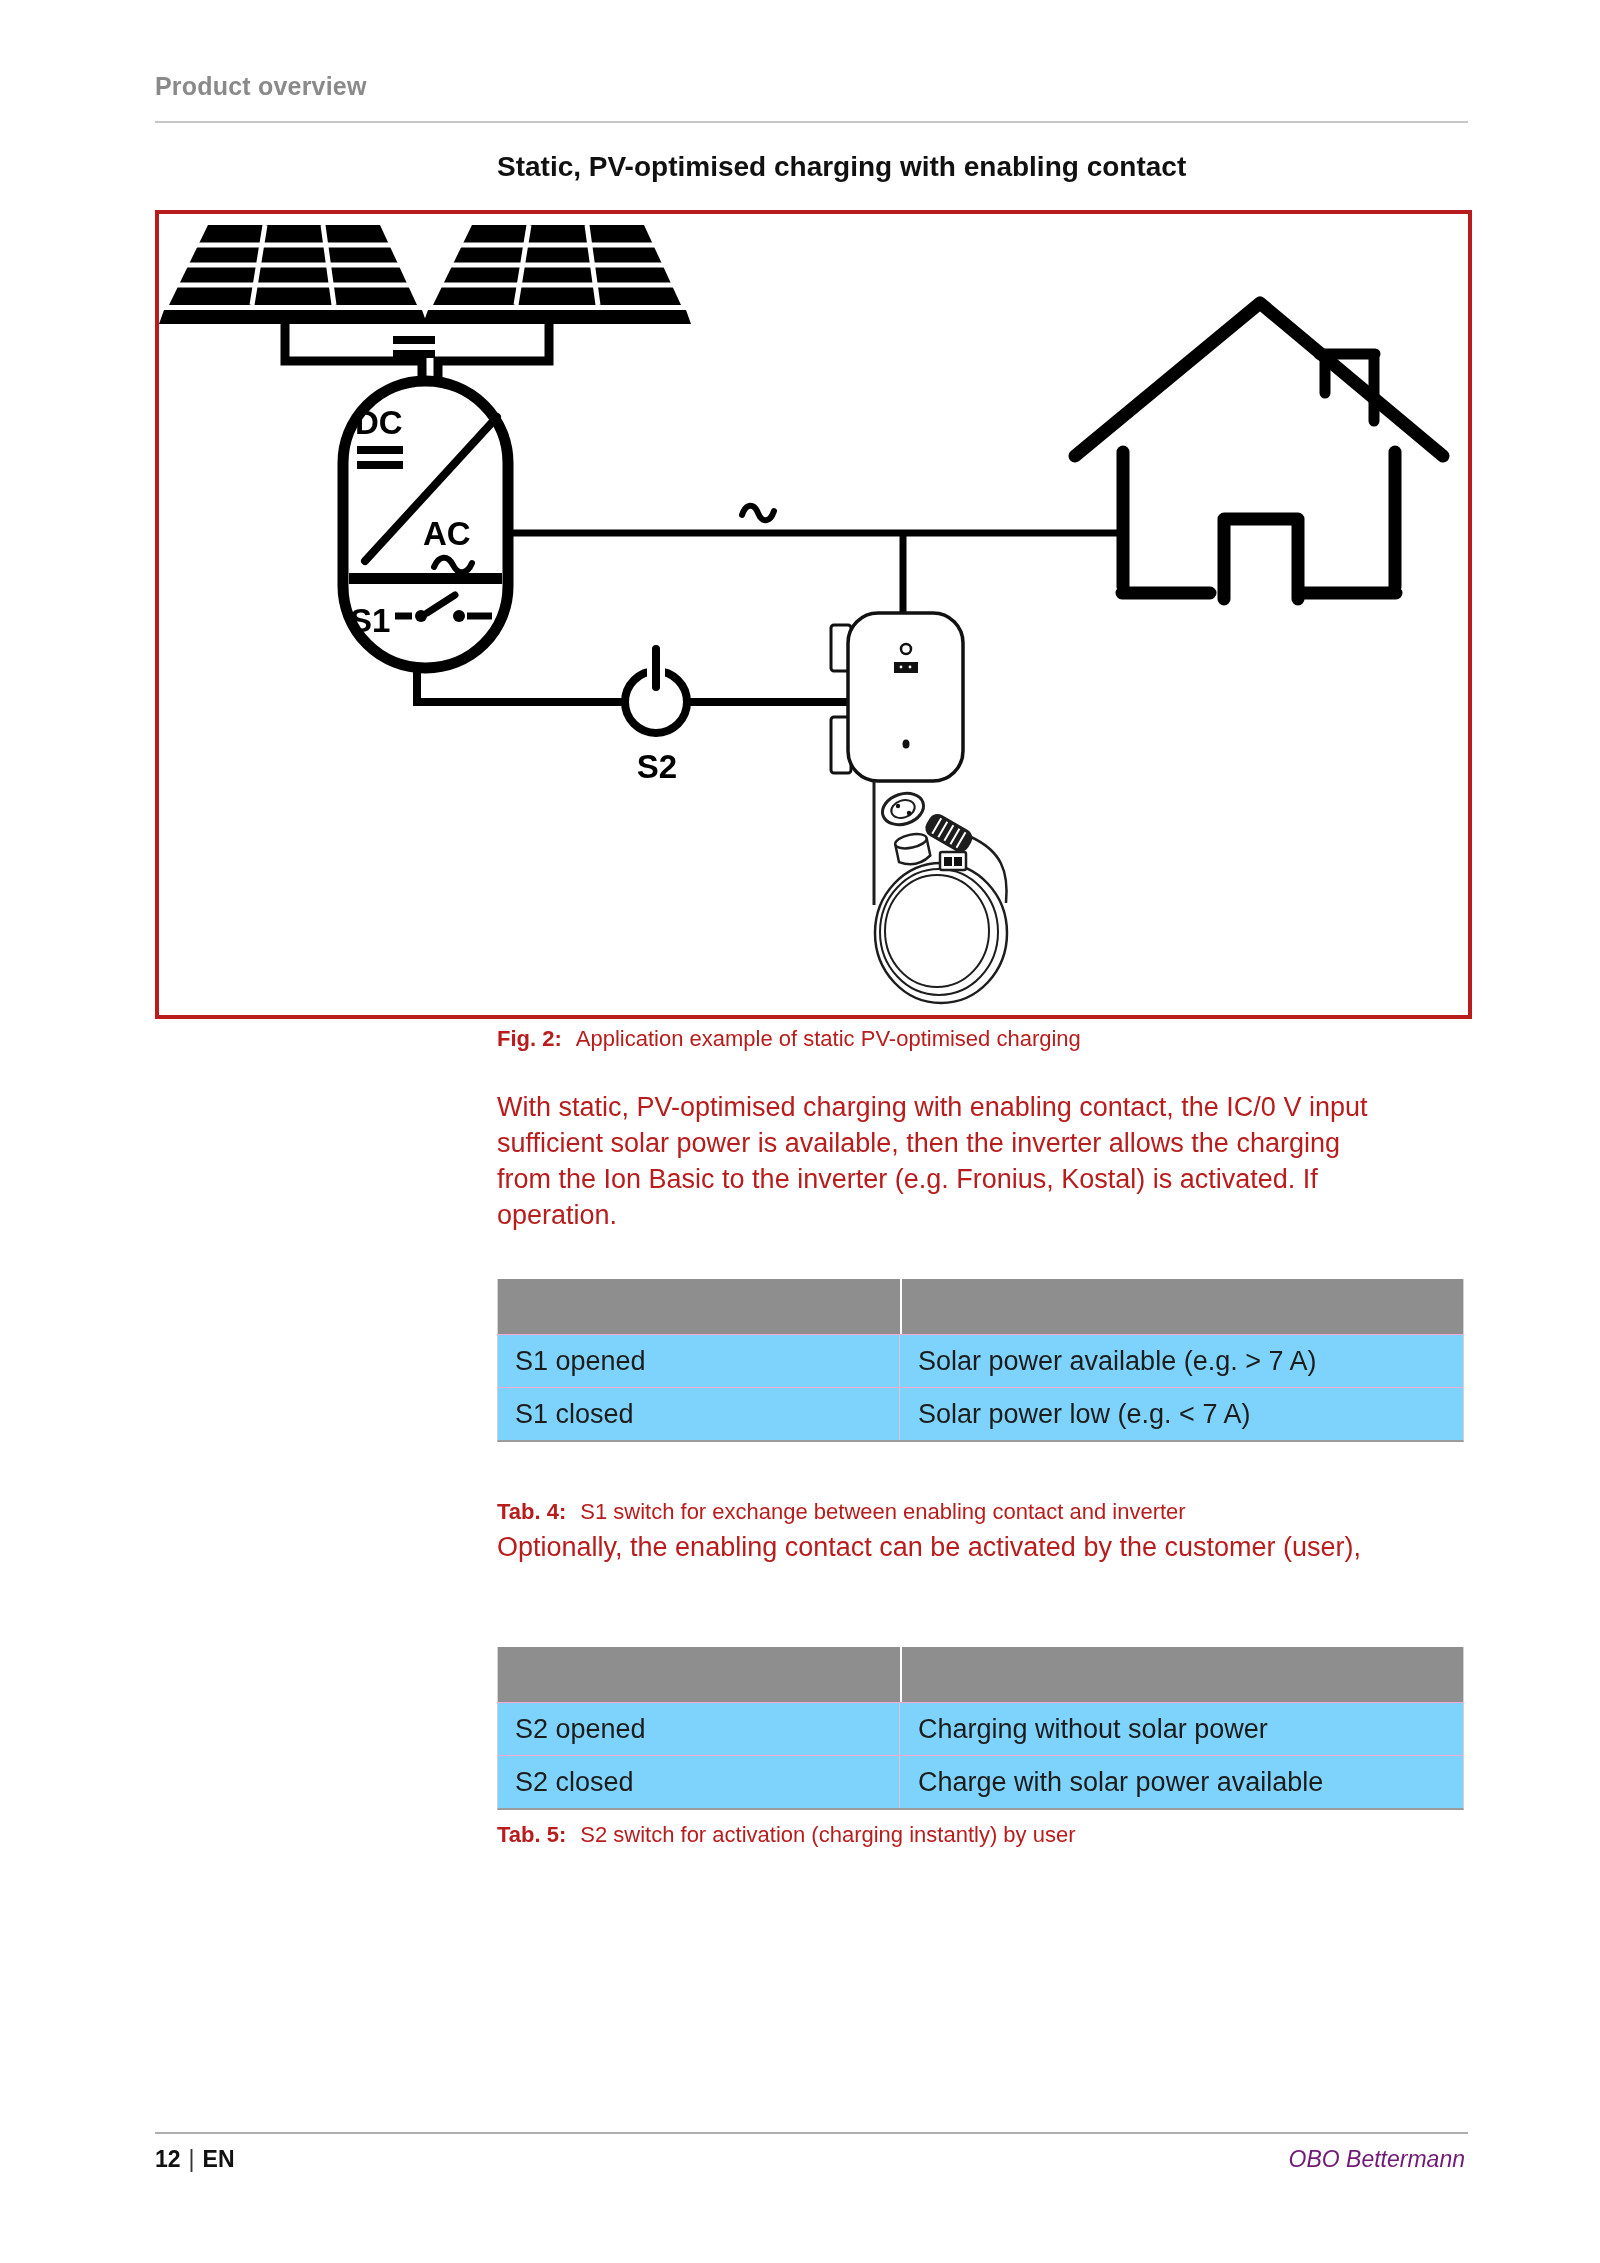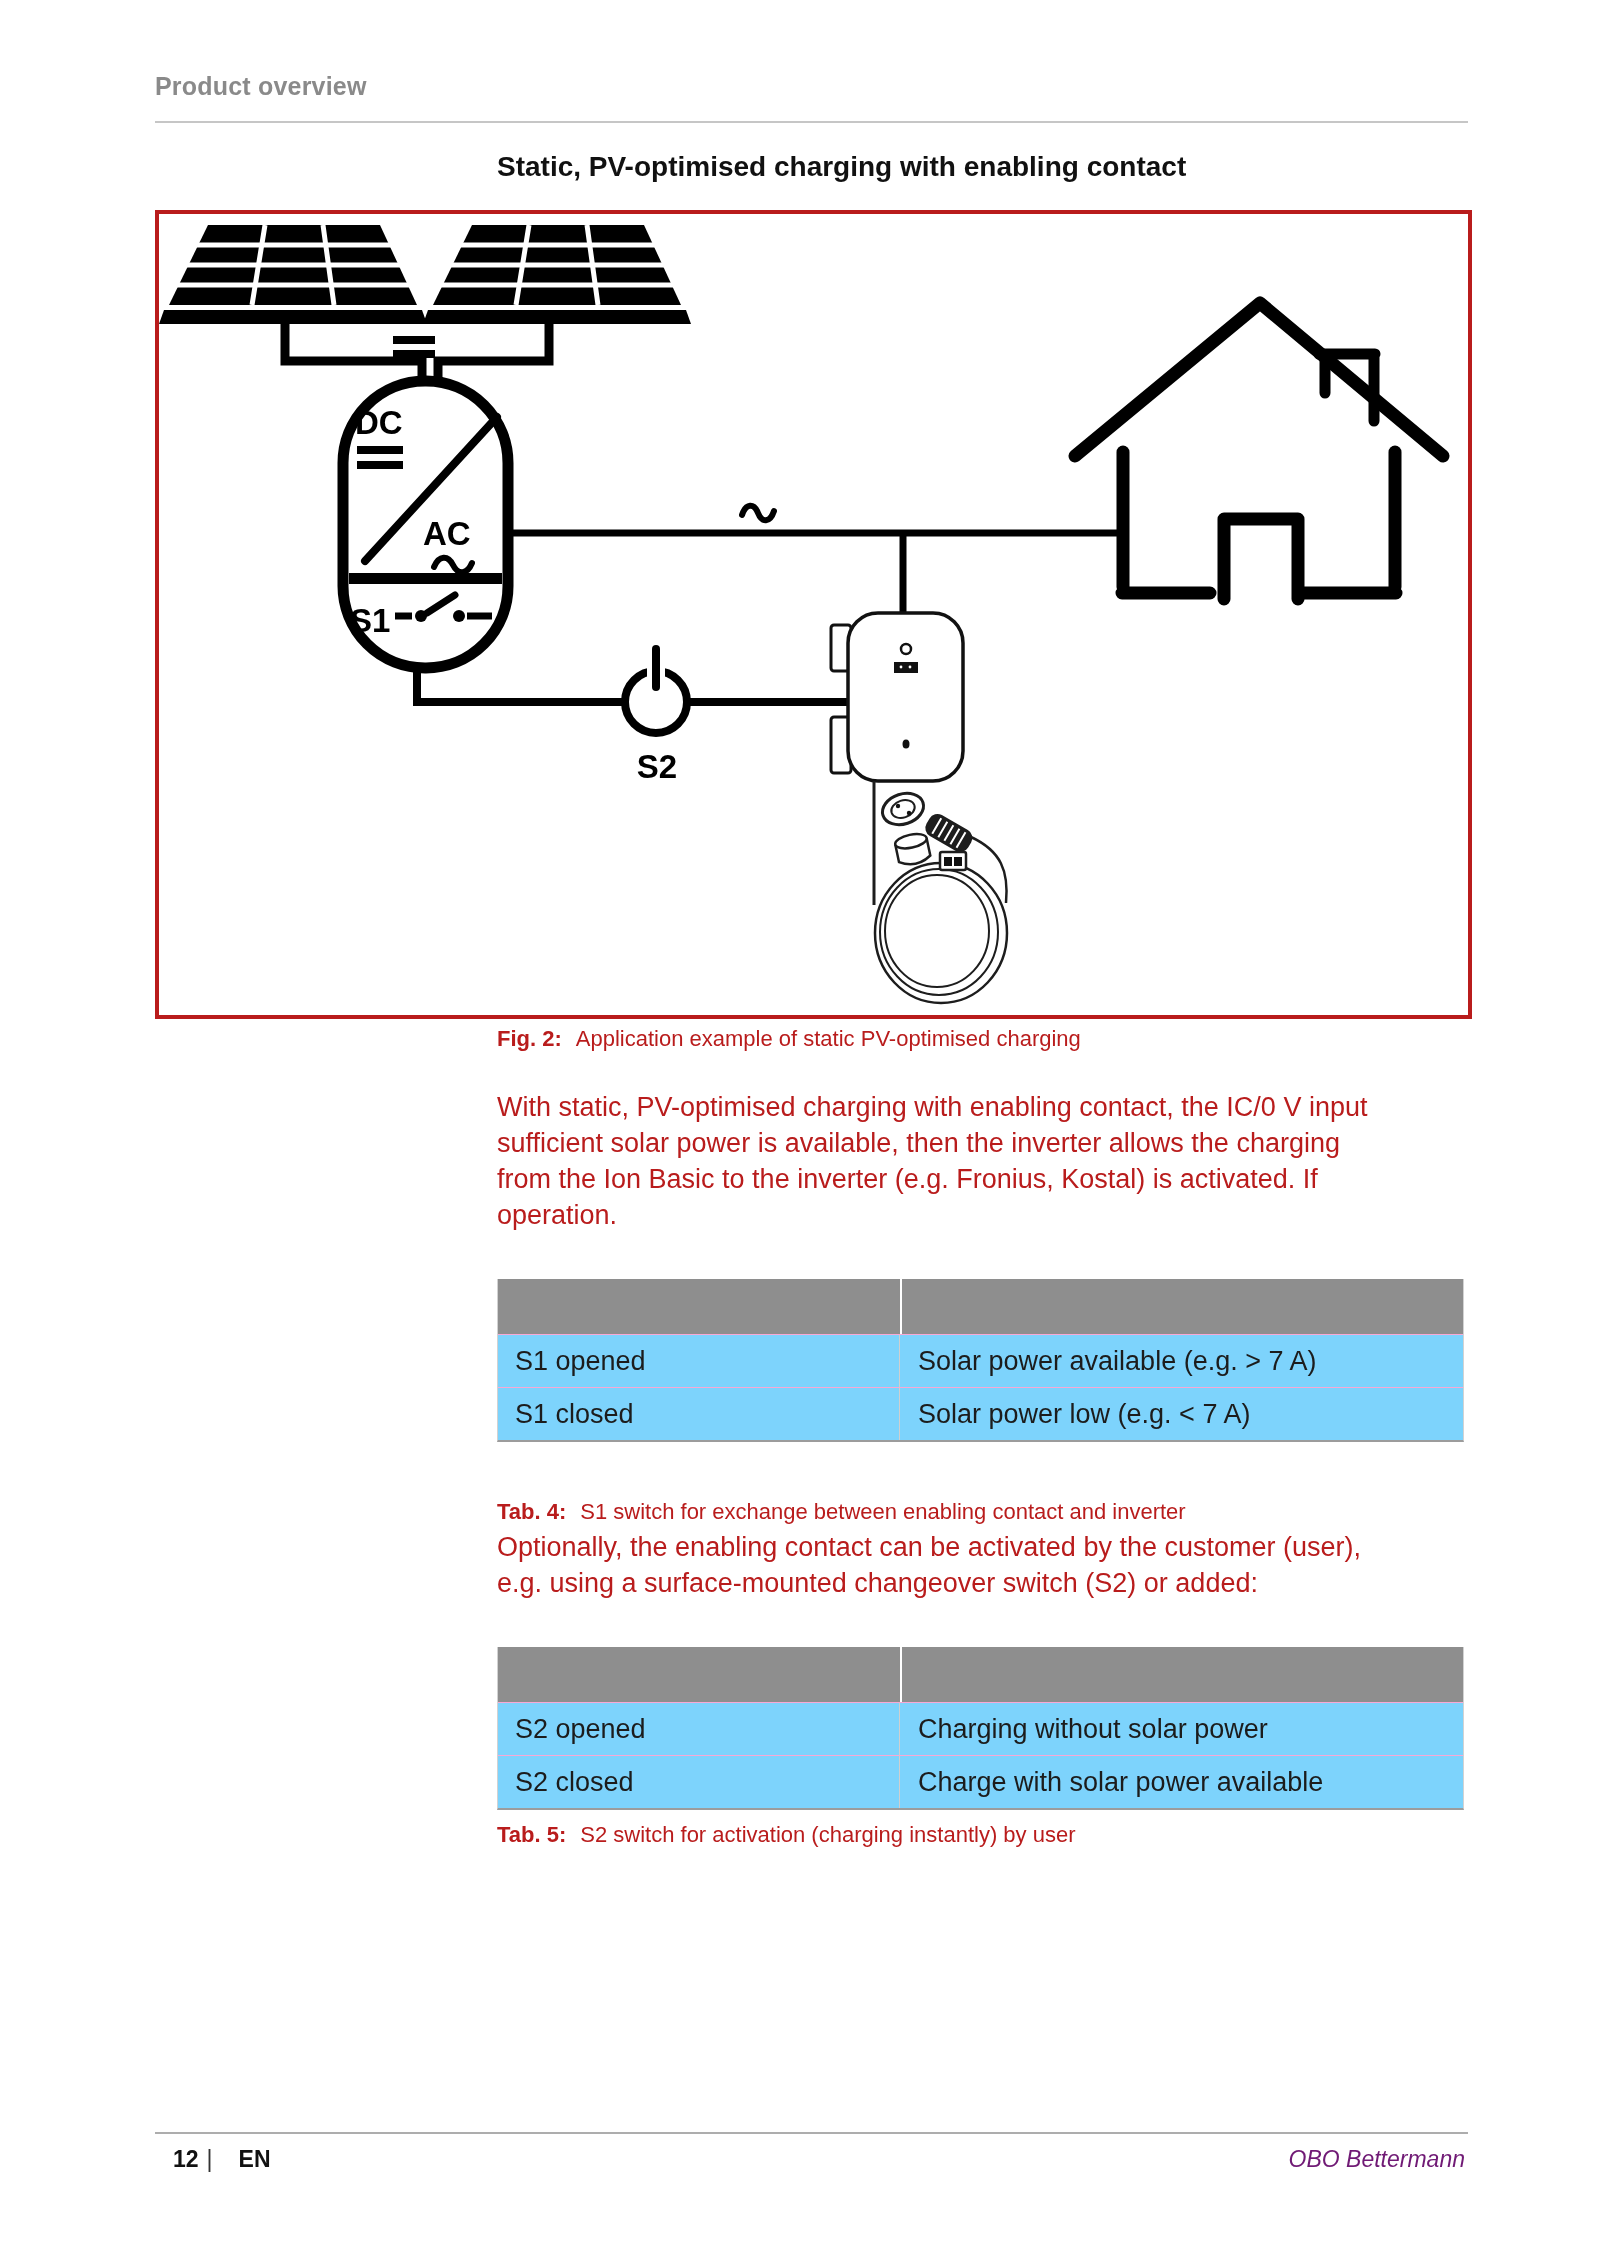--- a/index.html
+++ b/index.html
@@ -26,21 +26,21 @@
   .dtable .th1{width:402px;border-right:2px solid #ffffff;}
   .dtable .th2{flex:1;}
   .dtable .trow{display:flex;height:52px;background:#7dd3fc;border-top:1px solid #f9a8d4;align-items:center;font-size:27px;}
   .dtable .trow:first-of-type{border-top:none;}
   .dtable .td1{width:402px;padding-left:17px;box-sizing:border-box;border-right:1px solid #cfcfcf;align-self:stretch;display:flex;align-items:center;}
   .dtable .td2{flex:1;padding-left:18px;display:flex;align-items:center;align-self:stretch;}
   .tab4-caption{left:497px;top:1452px;margin-top:47px;}
   .tab5-caption{left:497px;top:1822px;}
   .footer-rule{left:155px;top:2132px;width:1313px;height:2px;background:#adadad;}
   .footer-left{left:155px;top:2146px;font-size:23px;color:#111;}
-  .footer-left .pg,.footer-left .lang{font-weight:bold;margin-left:18px;}
+  .footer-left .pg,.footer-left .lang{font-weight:bold;}
   .footer-left .sep{font-weight:400;margin:0 8px;color:#333;}
   .footer-right{top:2146px;right:135px;font-size:23px;color:#701a75;font-style:italic;}
   svg text{font-family:"Liberation Sans", sans-serif;font-weight:bold;fill:#000;}
 </style>
 </head>
 <body>
 
 <div class="page">
 
   <div class="abs section-header">Product overview</div>
@@ -182,21 +182,20 @@
       <div class="td2">Solar power low (e.g. &lt; 7 A)</div>
     </div>
   </div>
 
   <div class="abs caption tab4-caption">
     <span class="cap-label">Tab. 4:</span><span>S1 switch for exchange between enabling contact and inverter</span>
   </div>
 
   <div class="abs para para-2">
     <div>Optionally, the enabling contact can be activated by the customer (user),</div>
-    <div>e.g. using a surface-mounted changeover switch (S2) or added:</div>
   </div>
 
   <div class="abs dtable t2">
     <div class="thead">
       <div class="th1"></div>
       <div class="th2"></div>
     </div>
     <div class="trow">
       <div class="td1">S2 opened</div>
       <div class="td2">Charging without solar power</div>

